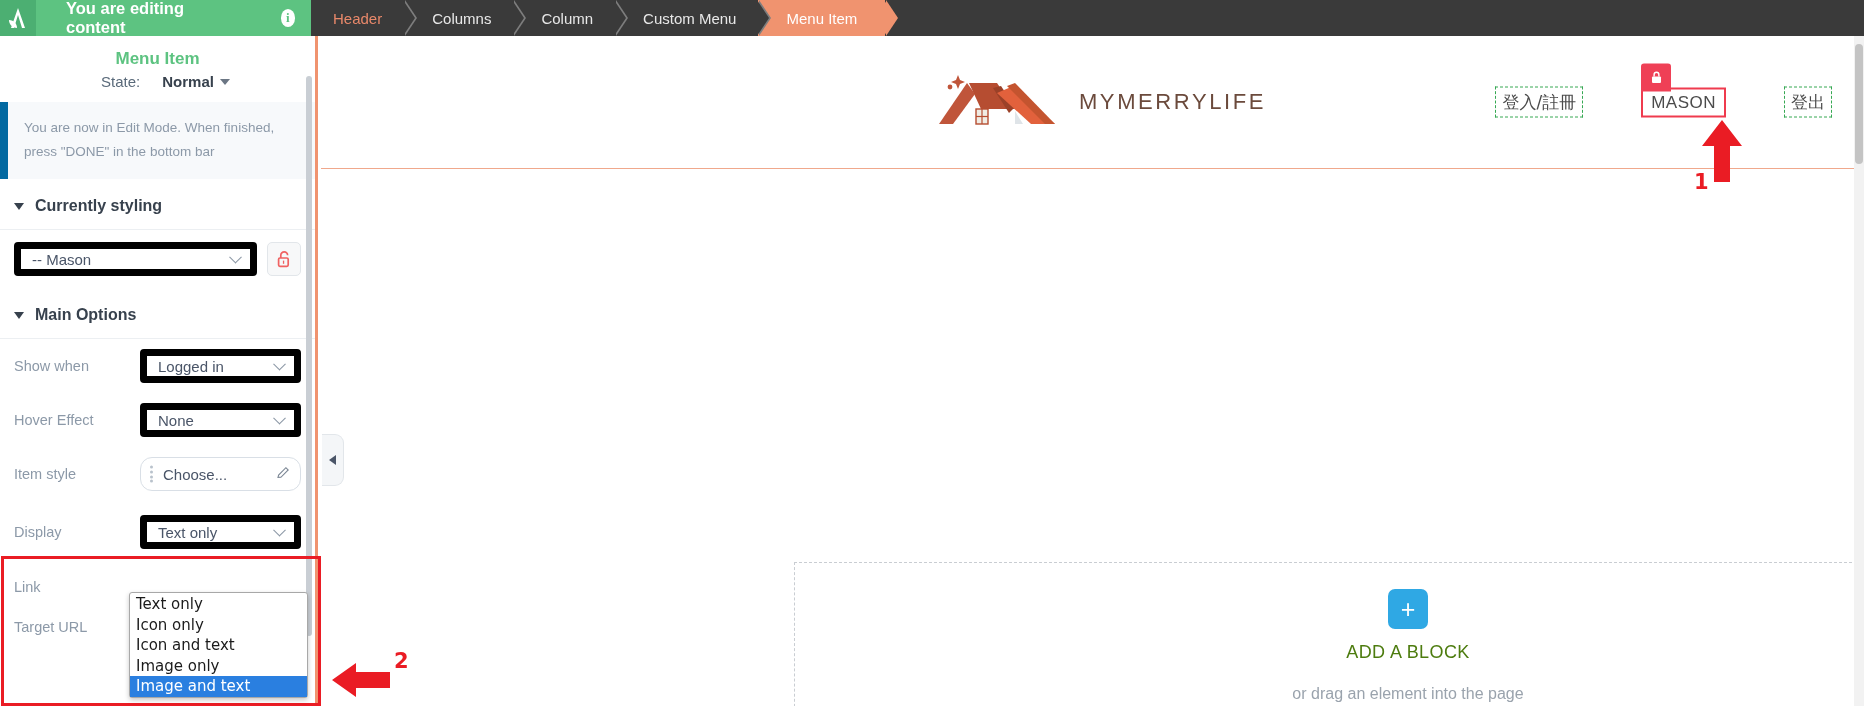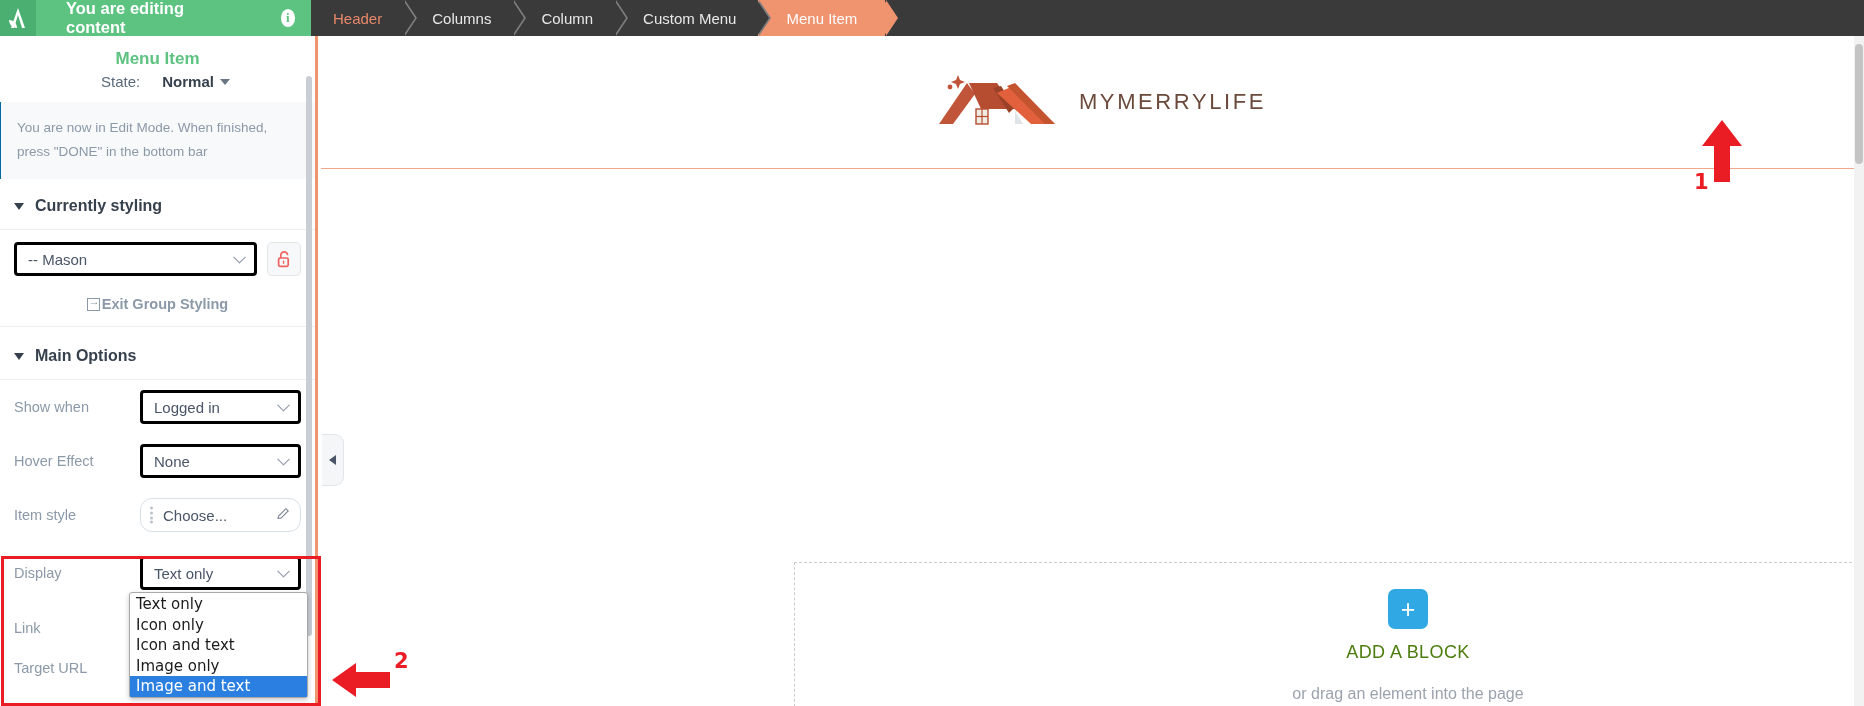--- a/index.html
+++ b/index.html
@@ -109,21 +109,21 @@
   .panel-state .val { font-weight: 700; color: #37414d; display:flex; align-items:center; gap:6px; }
   .caret-sm {
     width: 0; height: 0;
     border-left: 5px solid transparent;
     border-right: 5px solid transparent;
     border-top: 6px solid #6b7684;
     display: inline-block;
   }
   .notice {
     background: #f7f9fb;
-    border-left: 1px solid #0369a1;
+    border-left: 8px solid #0369a1;
     margin: 0 0 0 0;
     padding: 14px 18px 16px 16px;
     color: #8c99a8;
     font-size: 13.5px;
     line-height: 1.75;
   }
   .section-head {
     display: flex; align-items: center; gap: 11px;
     padding: 18px 0 14px 14px;
     font-size: 16px;
@@ -145,21 +145,21 @@
   .row .rlabel {
     color: #8c99a8;
     font-size: 14.5px;
     width: 116px;
     flex: 0 0 116px;
   }
   .sel {
     position: relative;
     flex: 1;
     height: 34px;
-    border: 3px solid #000000;
+    border: 7px solid #000000;
     border-radius: 4px;
     background: #fff;
     display: flex; align-items: center;
     padding: 0 28px 0 11px;
     font-size: 15px;
     color: #4a5568;
   }
   .sel .chev {
     position: absolute; right: 10px; top: 50%;
     width: 9px; height: 9px;
@@ -445,24 +445,20 @@
     </div>
     <div class="lockbtn">
       <svg width="17" height="19" viewBox="0 0 17 19">
         <path d="M4.8 8 V5.3 a3.4 3.4 0 0 1 6.8 0" fill="none" stroke="#f06262" stroke-width="1.7"></path>
         <rect x="2.6" y="8" width="9.6" height="8.4" rx="1.3" fill="none" stroke="#f06262" stroke-width="1.7"></rect>
         <rect x="6.9" y="10.6" width="1.3" height="3.2" fill="#f06262"></rect>
       </svg>
     </div>
   </div>
 
-  <div class="exitgroup">
-    <span class="boxarrow"></span>
-    <span>Exit Group Styling</span>
-  </div>
 
   <div class="section-head" style="padding-top:20px;">
     <i class="tri-down"></i>
     <span>Main Options</span>
   </div>
 
   <div class="row">
     <span class="rlabel">Show when</span>
     <div class="sel">
       <span>Logged in</span>
@@ -540,20 +536,33 @@
           <line x1="63" y1="40" x2="63" y2="55" stroke="#b64d31" stroke-width="1.2"></line>
           <line x1="57" y1="47.5" x2="69" y2="47.5" stroke="#b64d31" stroke-width="1.2"></line>
           <path d="M96 42 L104 55 L96 55 Z" fill="#dfe4e8"></path>
           <path d="M39 6 l2 5 5 2 -5 2 -2 5 -2 -5 -5 -2 5 -2 z" fill="#c0553a"></path>
           <circle cx="31" cy="18" r="2.4" fill="#c0553a"></circle>
         </svg>
       </span>
       <div class="logo-word">MYMERRYLIFE</div>
     </div>
 
+    <div class="site-menu">
+      <div class="mi-dashed">登入/註冊</div>
+      <div class="mi-selected">
+        <div class="lock-badge">
+          <svg width="13" height="14" viewBox="0 0 13 14">
+            <rect x="2" y="6" width="9" height="6.6" rx="1.1" fill="#ffffff"></rect>
+            <path d="M4.1 6 V4.2 a2.4 2.4 0 0 1 4.8 0 V6" fill="none" stroke="#ffffff" stroke-width="1.4"></path>
+          </svg>
+        </div>
+        <span>MASON</span>
+      </div>
+      <div class="mi-dashed">登出</div>
+    </div>
   </div>
 
   <div class="block-drop">
     <div class="plus-btn">+</div>
     <div class="block-title">ADD A BLOCK</div>
     <div class="block-sub">or drag an element into the page</div>
   </div>
 </div>
 
 <div class="ann-arrow-1">

